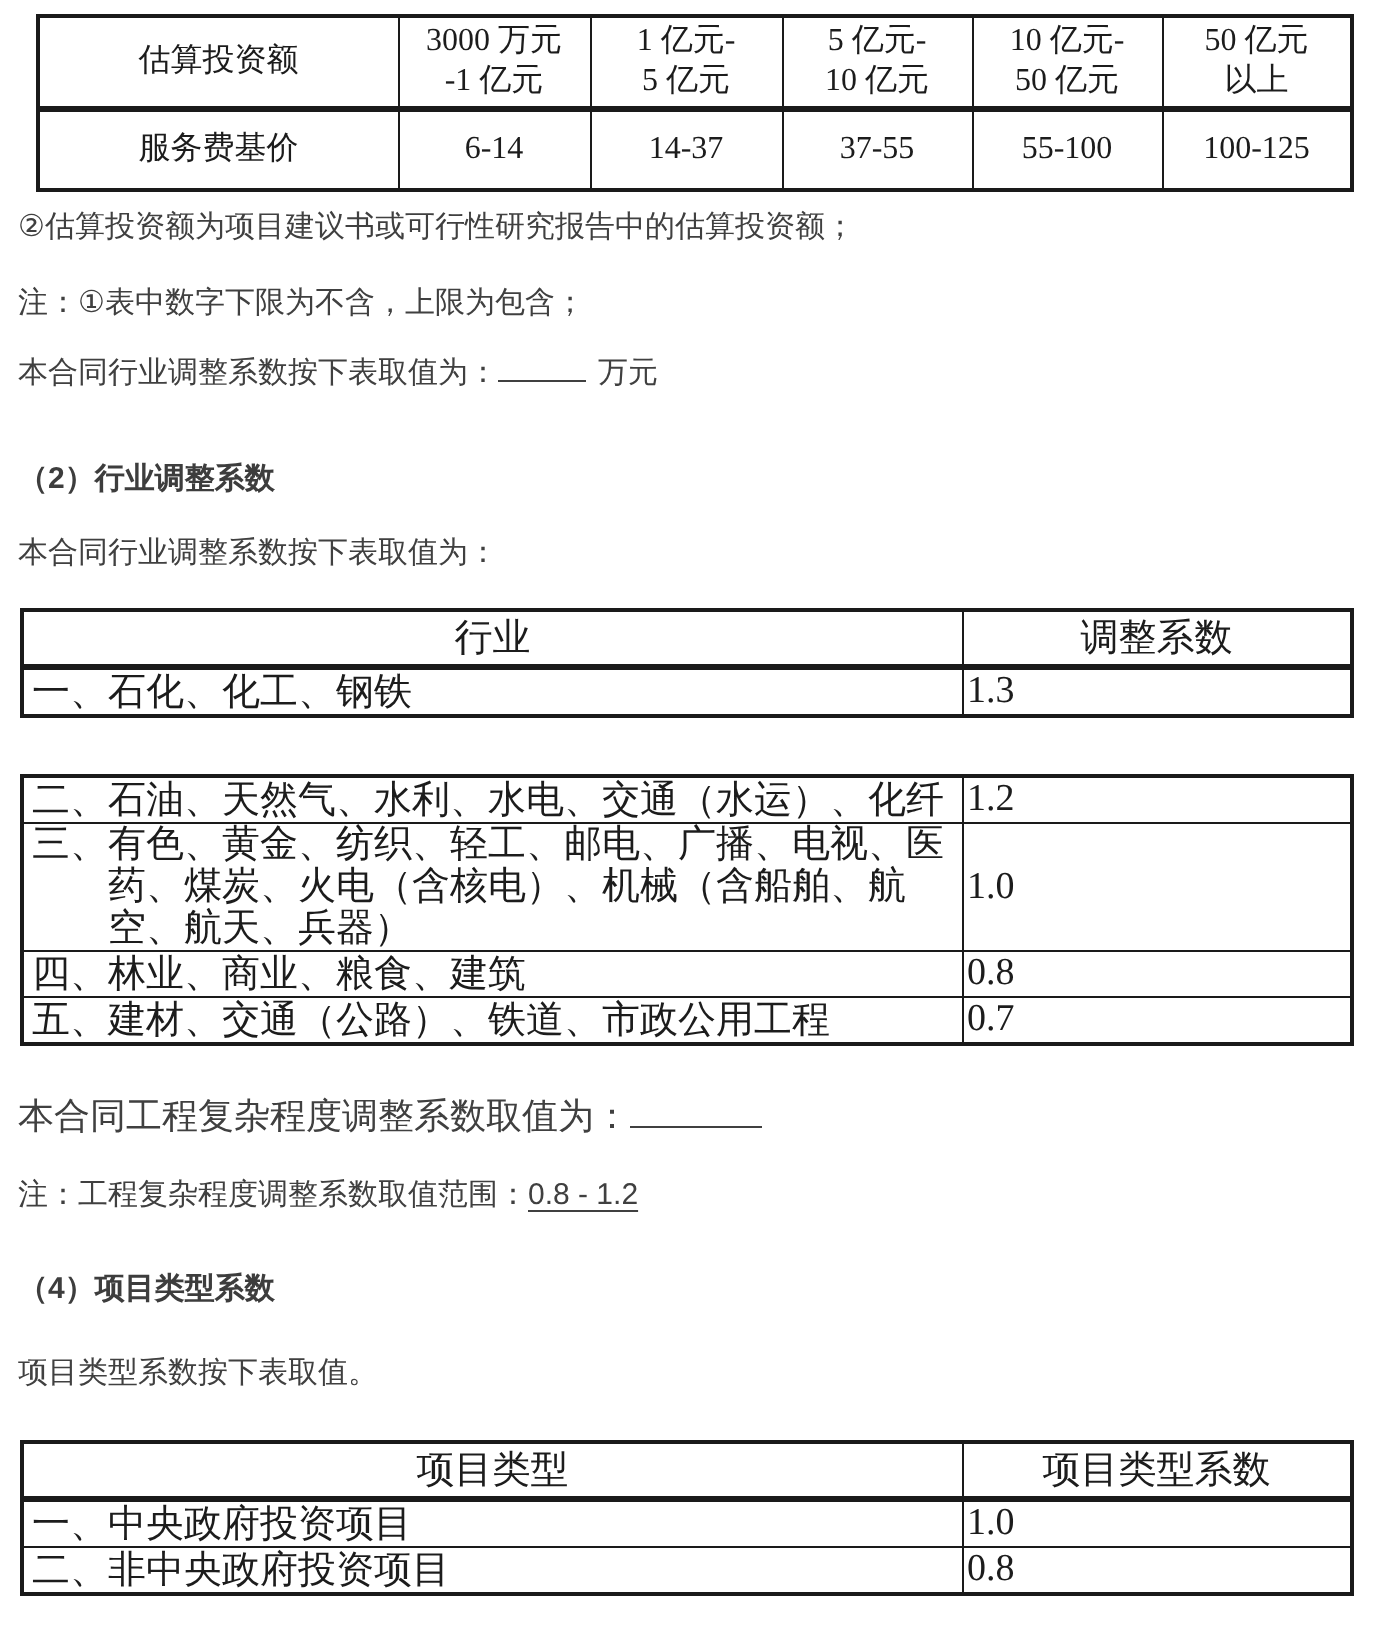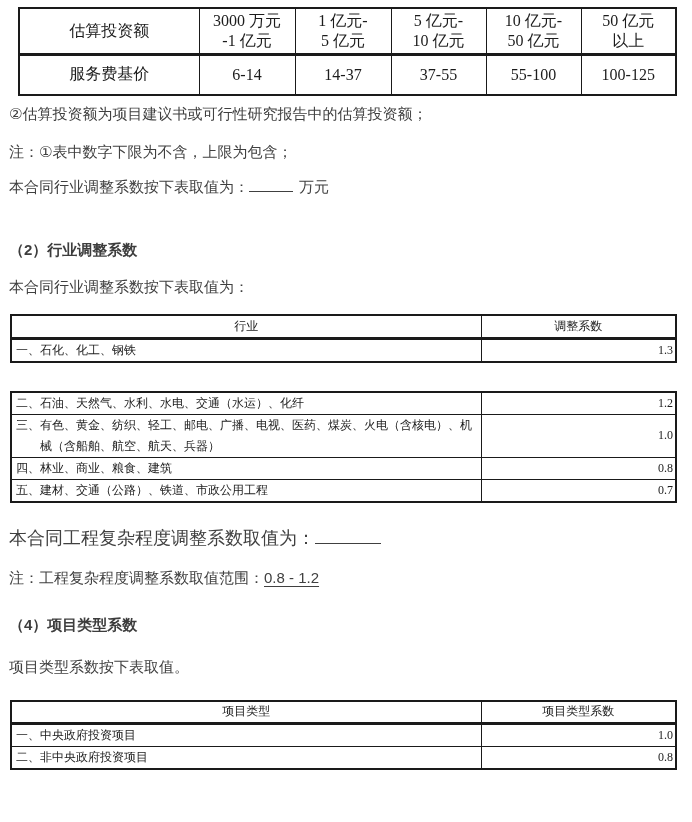--- a/index.html
+++ b/index.html
@@ -30,29 +30,29 @@
   }
   .doc-table tr.hdr td { border-bottom: 3px solid #1a1a1a; }
 
   
   .fee-table { width: 657px; margin: 7px 0 0 18px; font-size: 16px; }
   .fee-table td { text-align: center; }
   .fee-table tr.hdr td { height: 46px; line-height: 20px; }
   .fee-table tr.data td { height: 41px; }
 
   
-  .coef-table { width: 665px; margin-left: 10px; font-size: 12px; }
+  .coef-table { width: 665px; margin-left: 10px; font-size: 19px; }
   .coef-table tr.hdr td { text-align: center; height: 23px; }
   .coef-table td.cell-left {
     text-align: left;
     padding-left: calc(2em + 4px);
     text-indent: -2em;
     line-height: 21px;
   }
-  .coef-table td.cell-center { text-align: right; }
+  .coef-table td.cell-center { text-align: left; }
   .coef-table tr.body-row td { height: 22px; }
 
   .tbl-a { margin-top: 17px; }
   .tbl-b { margin-top: 28px; }
   .tbl-c { margin-top: 23px; }
 
   
   .body-text {
     font-size: 15px;
     line-height: 20px;
@@ -62,21 +62,21 @@
   .heading {
     font-size: 15px;
     line-height: 20px;
     font-weight: bold;
     margin-left: 9px;
     color: #3d3d3d;
   }
   .note1  { margin-top: 18px; }
   .note2  { margin-top: 8px; }
   .fee-line { margin-top: 14px; font-size: 15px; line-height: 22px; }
-  .h-s2   { margin-top: 42px; }
+  .h-s2   { margin-top: 32px; }
   .intro2 { margin-top: 17px; }
   .h-s3   { margin-top: 38px; }
   .fill3  { margin-top: 24px; font-size: 18px; line-height: 22px; }
   .note3  { margin-top: 18px; font-size: 15px; line-height: 22px; }
   .h-s4   { margin-top: 26px; }
   .intro4 { margin-top: 22px; }
 
   .blank {
     display: inline-block;
     border-bottom: 1px solid #404040;

